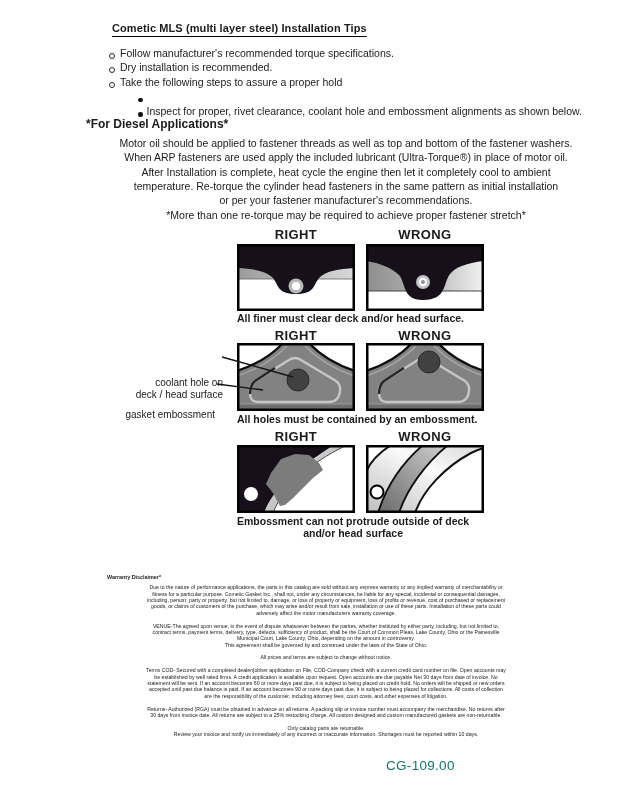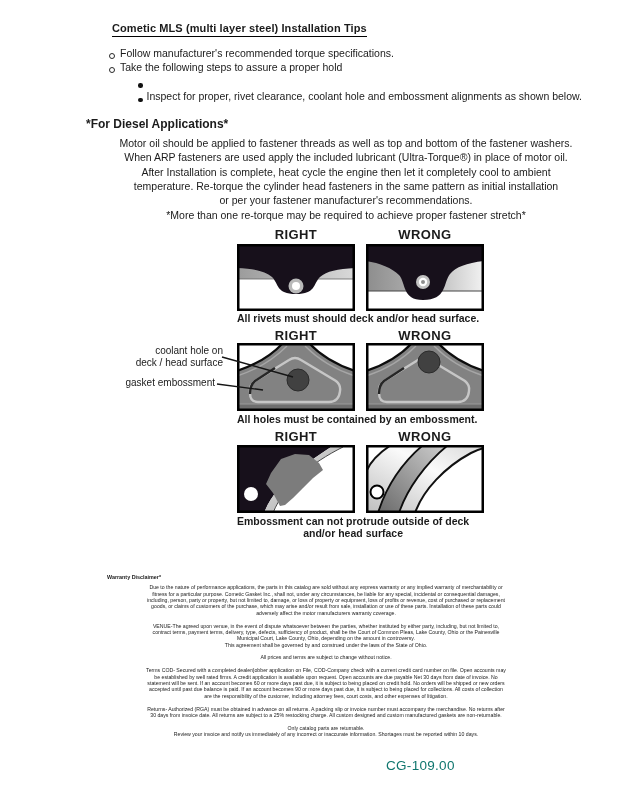--- a/index.html
+++ b/index.html
@@ -25,40 +25,44 @@
   .body-para{left:86px;font-size:10.5px;line-height:14.2px;width:520px;}
   .p1{top:136px;}
   .p2{top:165px;}
   .note{top:208px;}
 
   .rw-label{width:118px;text-align:center;font-size:13px;font-weight:600;letter-spacing:.4px;}
   .figbox{width:118px;height:68px;}
   .figbox svg{display:block;width:100%;height:100%;}
   .caption{left:237px;font-size:10.5px;font-weight:600;line-height:11.5px;}
 
-  .ann{font-size:10px;line-height:11.5px;text-align:right;width:115px;}
+  .ann{font-size:10px;line-height:11.5px;text-align:right;width:115px;margin-top:32px;}
   .ann1{left:108px;top:345px;}
   .ann2{left:100px;top:377px;}
   .leader-overlay{left:205px;top:343px;z-index:6;pointer-events:none;}
 
   .warranty{left:107px;top:574px;width:438px;font-size:5.2px;line-height:6.35px;color:#222;}
   .warranty h4{margin:0 0 4px 0;font-size:5.4px;}
   .warranty p{margin:0 0 6.5px 0;}
 
   .page-number{left:386px;top:758px;font-size:13.5px;letter-spacing:.3px;color:#0f766e;}
 </style>
 </head>
 <body>
 
 <div class="abs doc-title">Cometic MLS (multi layer steel) Installation Tips</div>
 
 <div class="abs bullet-list">
   <div class="bullet-row">
     <span class="marker-o"></span>
     <span class="nowrap">Follow manufacturer's recommended torque specifications.</span>
+  </div>
+  <div class="bullet-row">
+    <span class="marker-o"></span>
+    <span class="nowrap">Dry installation is recommended.</span>
   </div>
   <div class="bullet-row">
     <span class="marker-o"></span>
     <span class="nowrap">Take the following steps to assure a proper hold</span>
   </div>
   <div class="bullet-row sub">
     <span class="marker-f"></span>
   </div>
   <div class="bullet-row sub">
     <span class="marker-f"></span>
@@ -108,21 +112,21 @@
     <rect x="2" y="17" width="114" height="30" fill="url(#g1w)"></rect>
     <line x1="2" y1="47" x2="116" y2="47" stroke="#444" stroke-width="1"></line>
     <path d="M0 0 H118 V17 C100 19 90 23 84 30 C77 39 81 56 57 56 C36 56 40 39 33 31 C26 24 14 19 0 17 Z" fill="#17101b"></path>
     <circle cx="57" cy="38" r="7" fill="#c2c2c2"></circle>
     <circle cx="57" cy="38" r="4.2" fill="#fff"></circle>
     <circle cx="57" cy="38" r="2" fill="#8f8f8f"></circle>
     <rect x="1.25" y="1.25" width="115.5" height="64.5" fill="none" stroke="#000" stroke-width="2.5"></rect>
   </svg>
 </div>
 
-<div class="abs caption" style="top:313px;">All rivets must should deck and/or head surface.</div>
+<div class="abs caption" style="top:313px;">All finer must clear deck and/or head surface.</div>
 
 <div class="abs rw-label" style="left:237px;top:328px;">RIGHT</div>
 <div class="abs rw-label" style="left:366px;top:328px;">WRONG</div>
 
 <div class="abs ann ann1 pre">coolant hole on
 deck / head surface</div>
 <div class="abs ann ann2">gasket embossment</div>
 
 <div class="abs figbox" style="left:237px;top:343px;">
   <svg viewBox="0 0 118 68">

